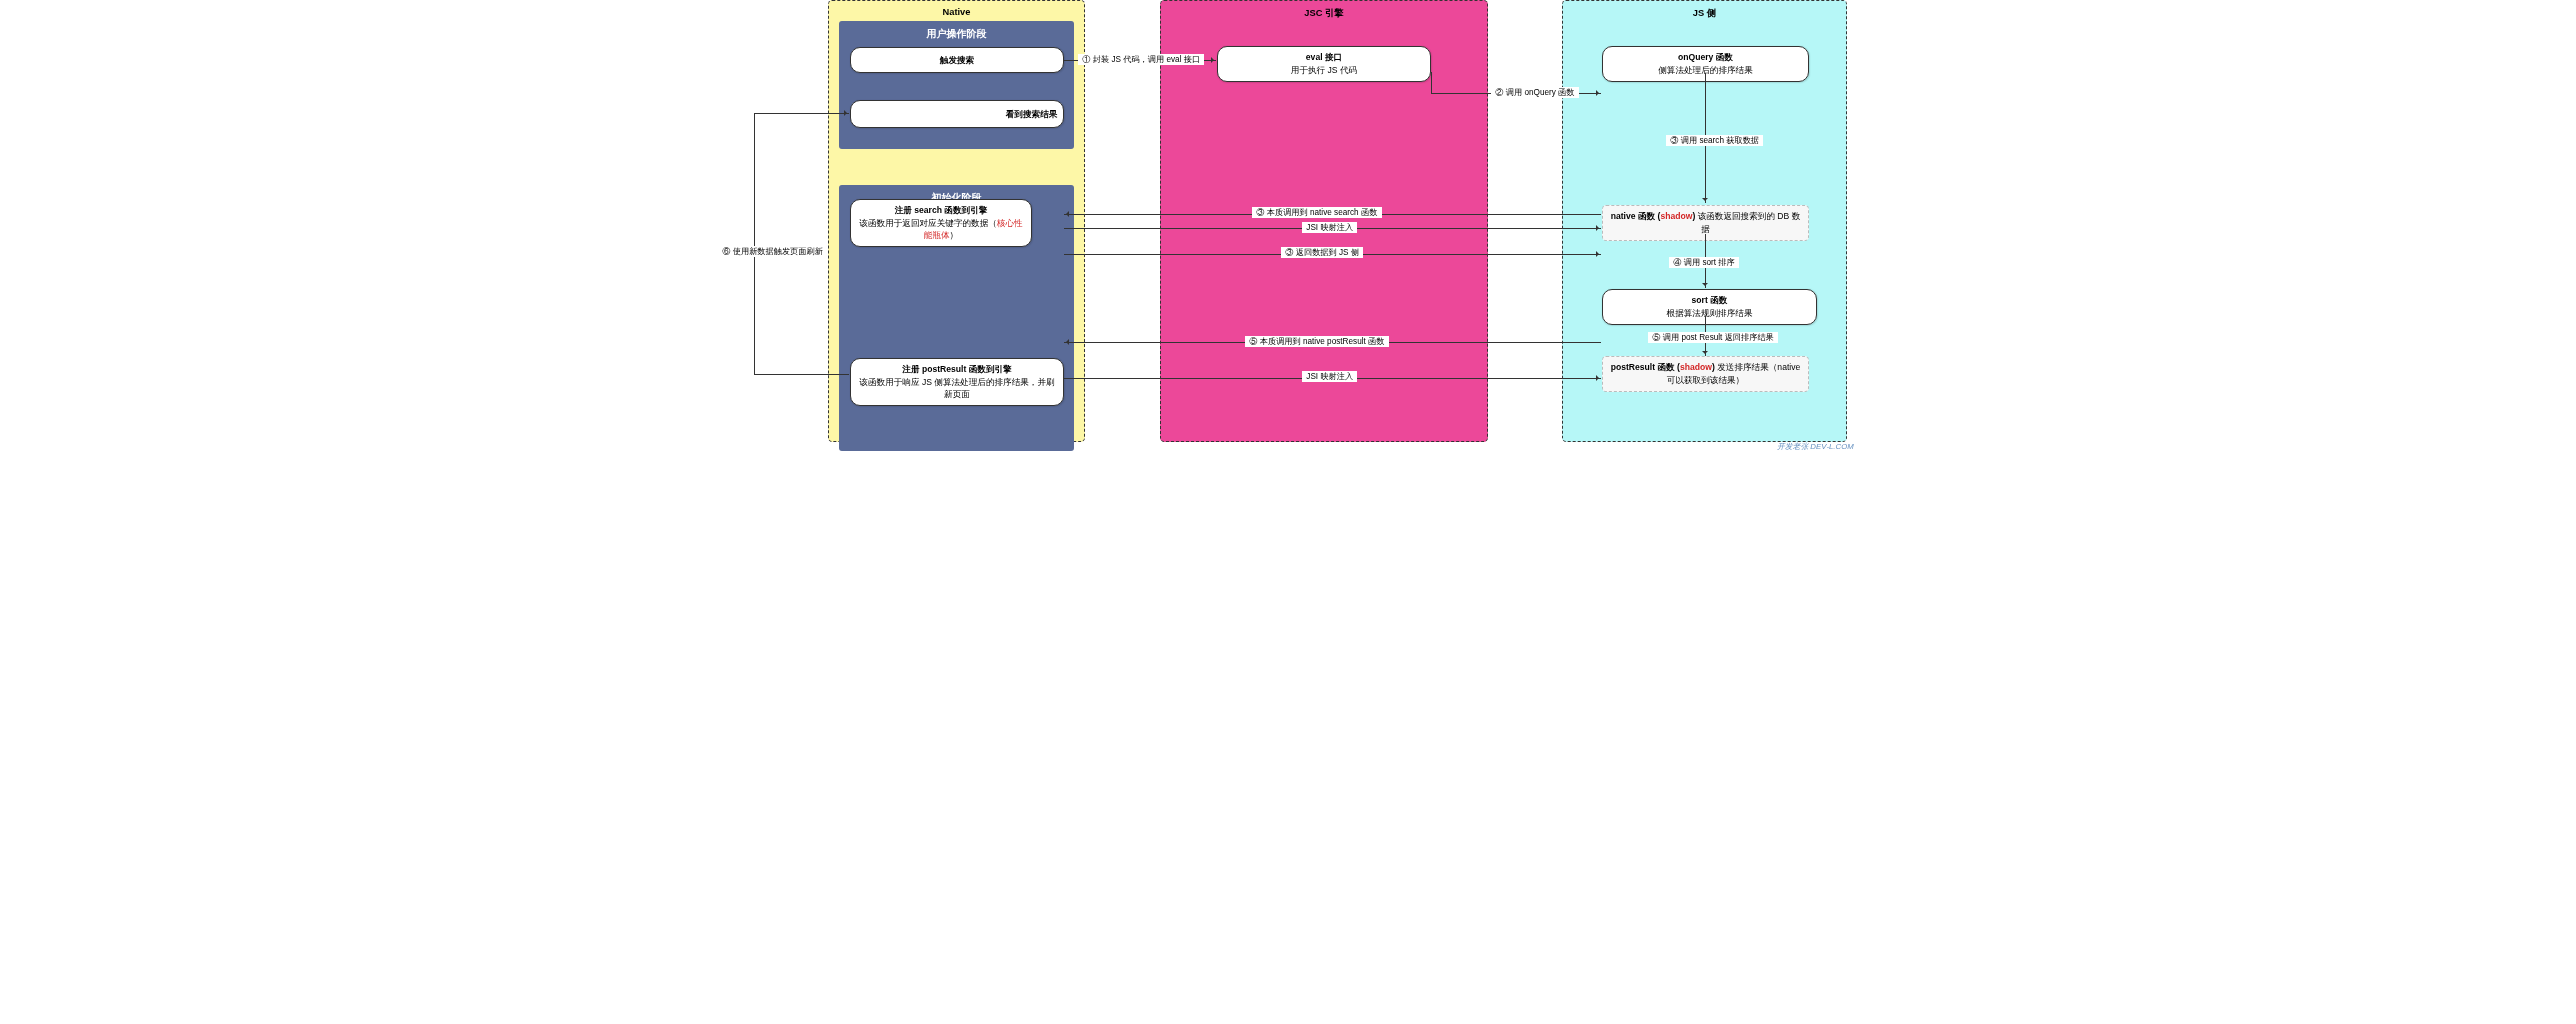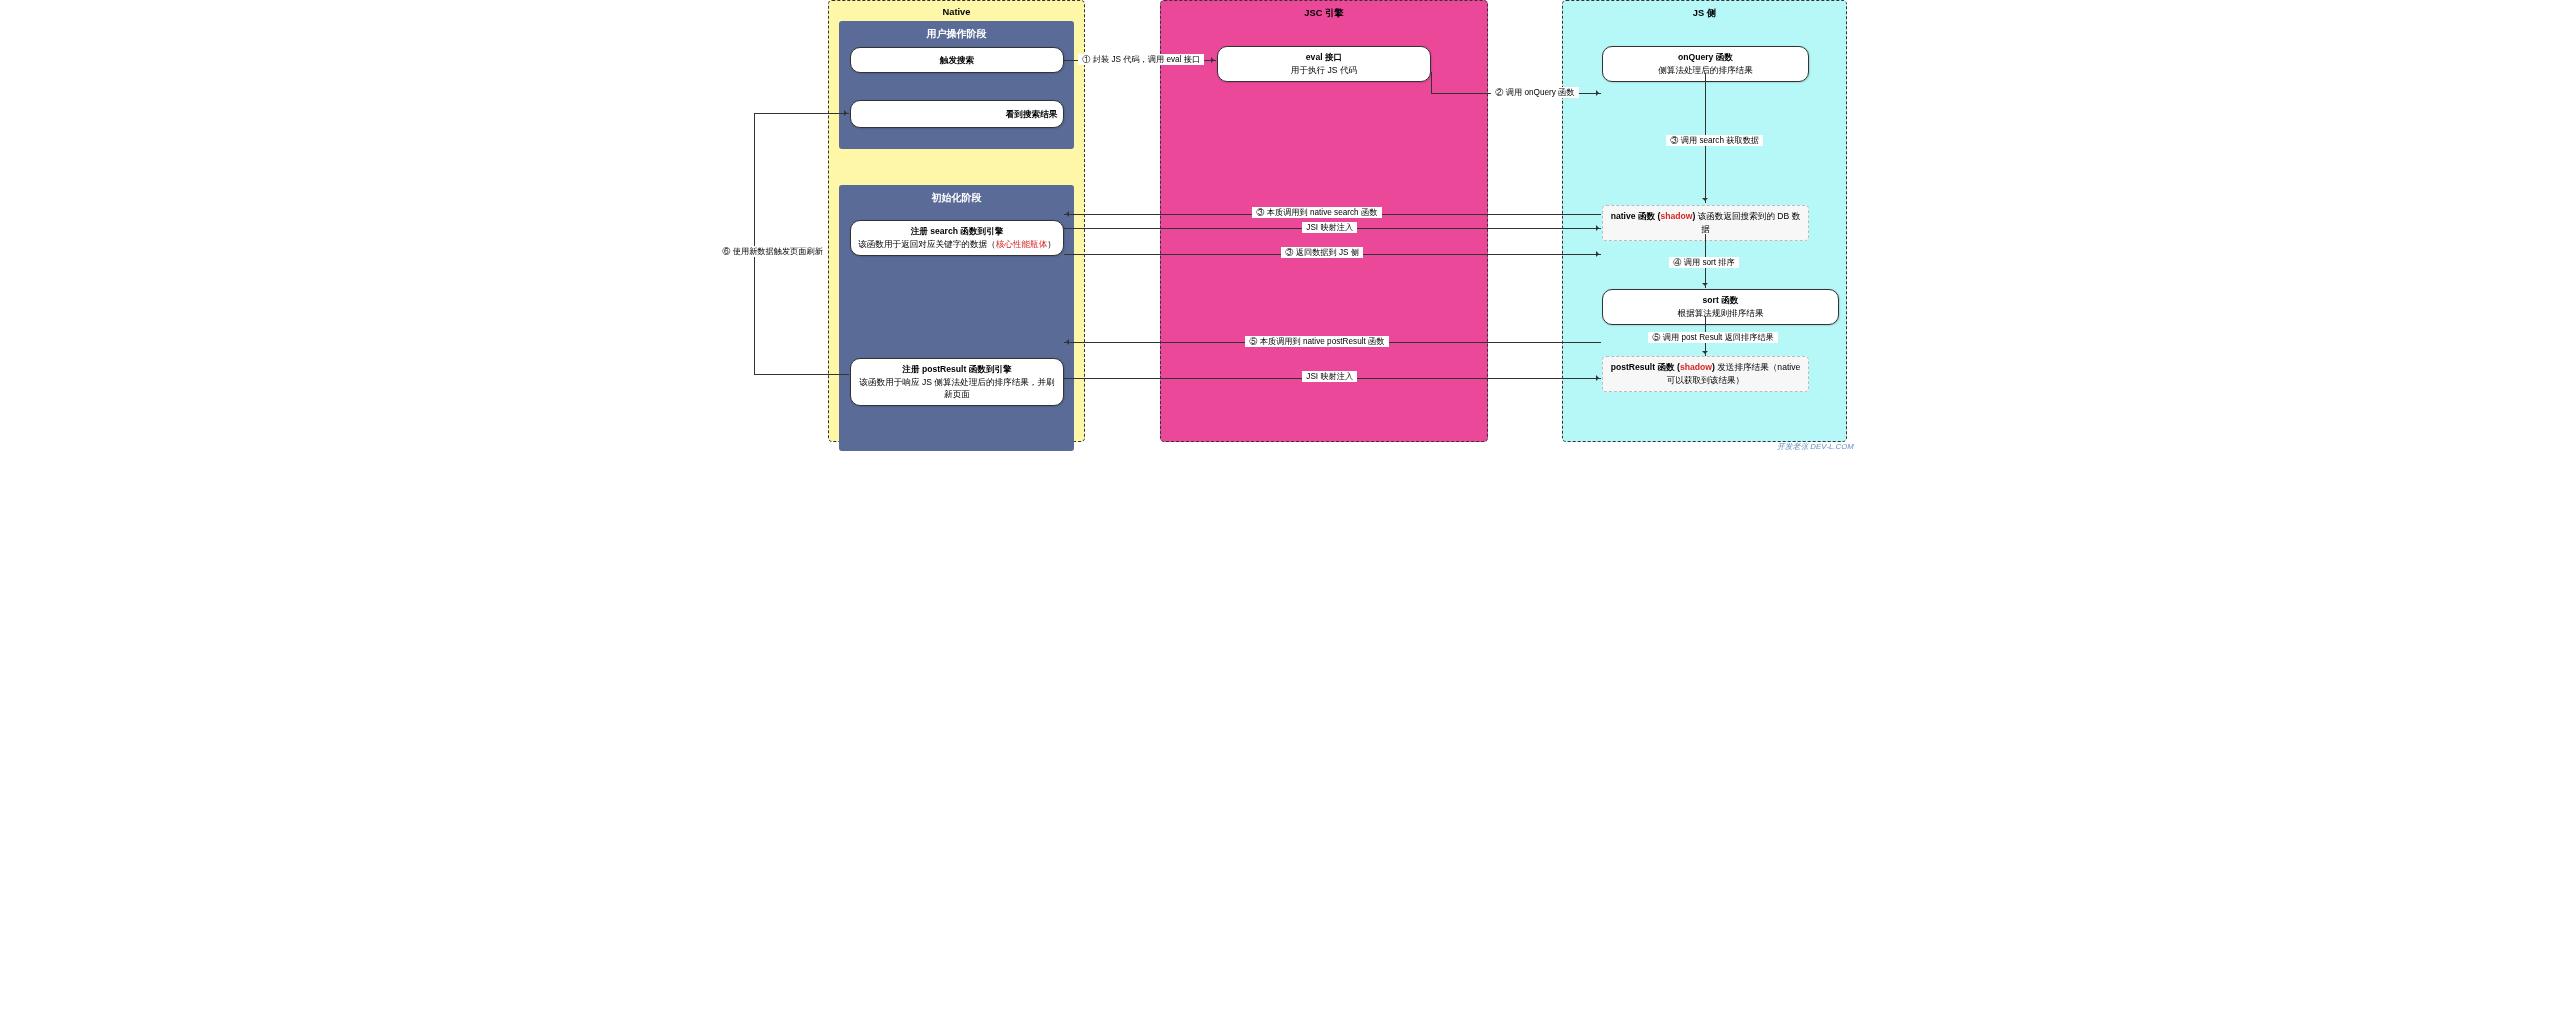--- a/index.html
+++ b/index.html
@@ -76,22 +76,22 @@
     font-style: italic;
     opacity: .85;
   }
 
   
   #n-trigger    { left: 132px;  top:  47px; width: 214px; height: 26px; display:flex;align-items:center;justify-content:center; }
   #n-seeresult  { left: 132px;  top: 100px; width: 214px; height: 28px; display:flex;align-items:center;justify-content:flex-end; }
   #n-eval       { left: 499px;  top:  46px; width: 214px; }
   #n-onquery    { left: 884px; top:  46px; width: 207px; }
   #n-search-js  { left: 884px; top: 205px; width: 207px; }
-  #n-regsearch  { left: 132px;  top: 220px; width: 214px; }
-  #n-sort       { left: 884px; top: 289px; width: 237px; }
+  #n-regsearch  { left: 132px;  top: 199px; width: 182px; }
+  #n-sort       { left: 884px; top: 289px; width: 215px; }
   #n-regpost    { left: 132px;  top: 358px; width: 214px; }
   #n-post-js    { left: 884px; top: 356px; width: 207px; }
 
   .edge {
     position: absolute;
     height: 0;
     width: 0;
     overflow: visible;
   }
   .seg {

